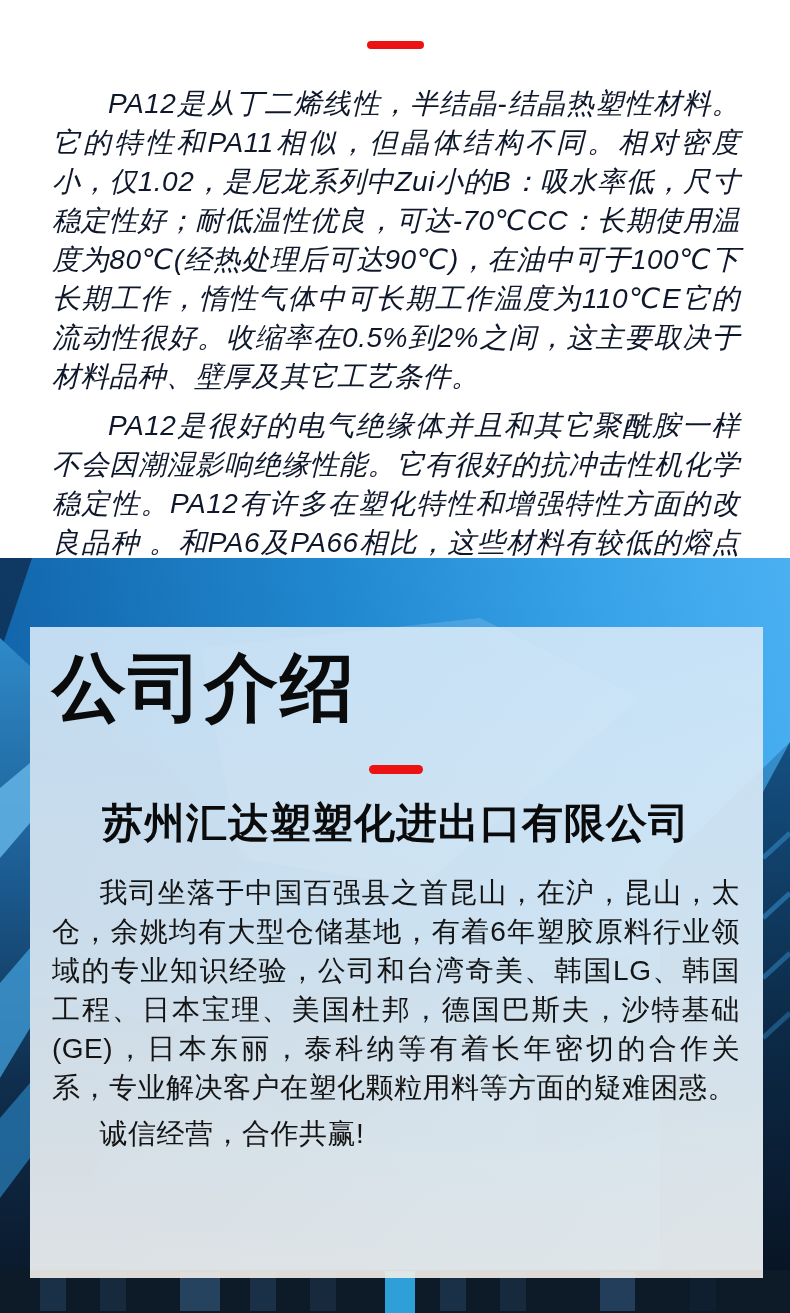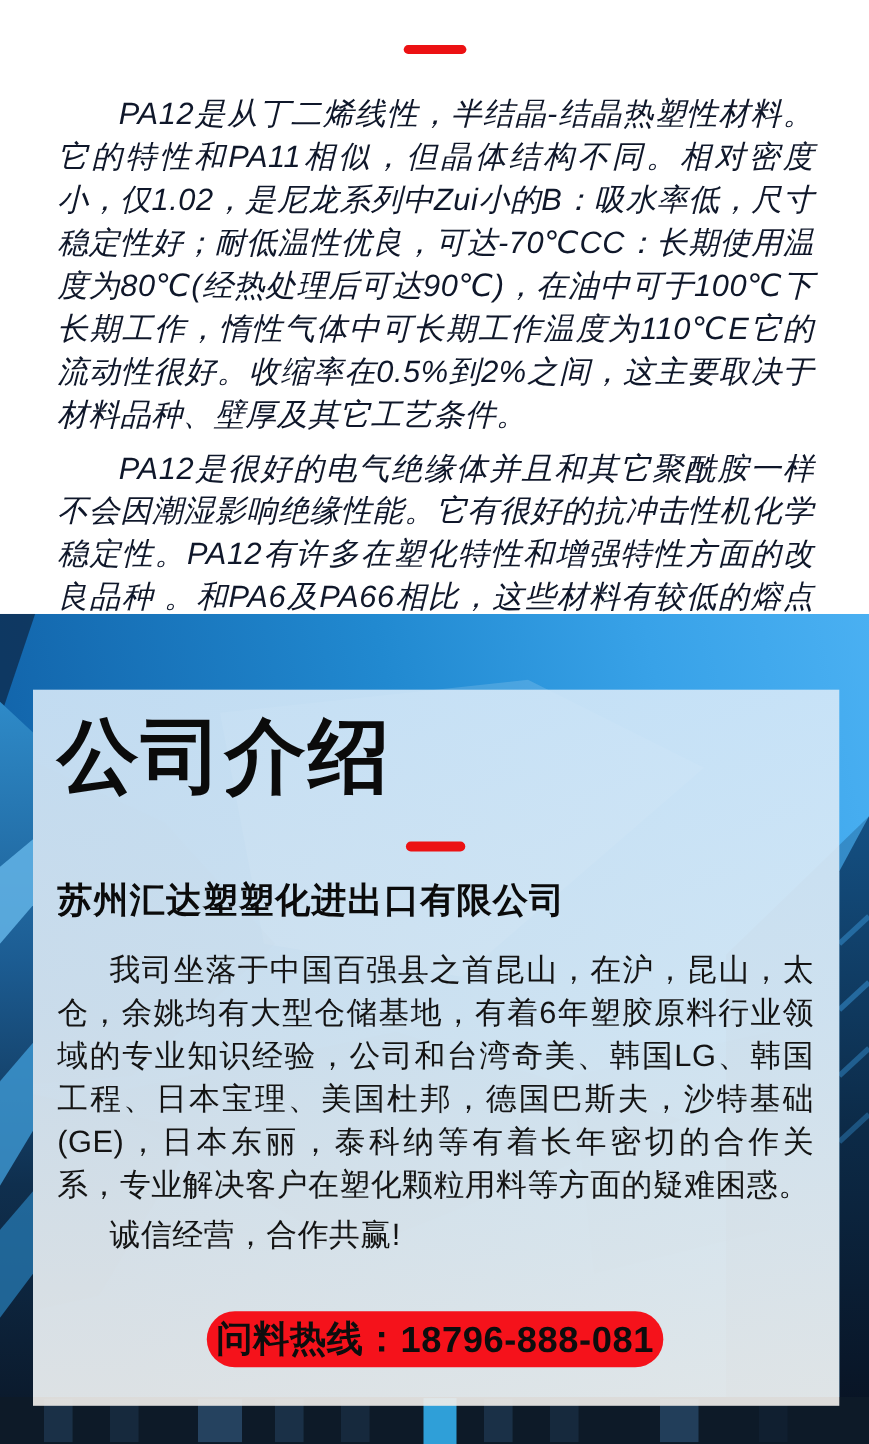--- a/index.html
+++ b/index.html
@@ -45,22 +45,22 @@
   .section-title{
     margin:0;text-align:left;
     font-size:74px;line-height:1.05;font-weight:700;
     color:#0b0b0b;letter-spacing:2px;
   }
   .section-divider{
     width:54px;height:9px;border-radius:4.5px;
     background:#ec1113;margin:38px auto 0 auto;
   }
   .company-name{
-    margin:26px 0 0 0;text-align:left;
-    font-size:32px;line-height:1.15;font-weight:700;
+    margin:26px 0 0 0;text-align:center;
+    font-size:41px;line-height:1.15;font-weight:700;
     color:#0b0b0b;letter-spacing:1px;
   }
   .company-desc{
     margin:26px 0 0 0;
     font-size:28px;line-height:39px;color:#141414;
     text-align:justify;text-indent:1.7em;letter-spacing:0.5px;
   }
   .company-slogan{
     margin:7px 0 12px 0;
     font-size:28px;line-height:39px;color:#141414;
@@ -147,18 +147,14 @@
     <h1 class="section-title">公司介绍</h1>
 
     <div class="section-divider"></div>
 
     <h2 class="company-name">苏州汇达塑塑化进出口有限公司</h2>
 
     <p class="company-desc">我司坐落于中国百强县之首昆山，在沪，昆山，太仓，余姚均有大型仓储基地，有着6年塑胶原料行业领域的专业知识经验，公司和台湾奇美、韩国LG、韩国工程、日本宝理、美国杜邦，德国巴斯夫，沙特基础(GE)，日本东丽，泰科纳等有着长年密切的合作关系，专业解决客户在塑化颗粒用料等方面的疑难困惑。</p>
 
     <p class="company-slogan">诚信经营，合作共赢!</p>
 
-    <button class="hotline-button">
-      <span>问料热线：</span>
-        <span>18796-888-081</span>
-    </button>
   </div>
 </div>
 
 </body></html>

